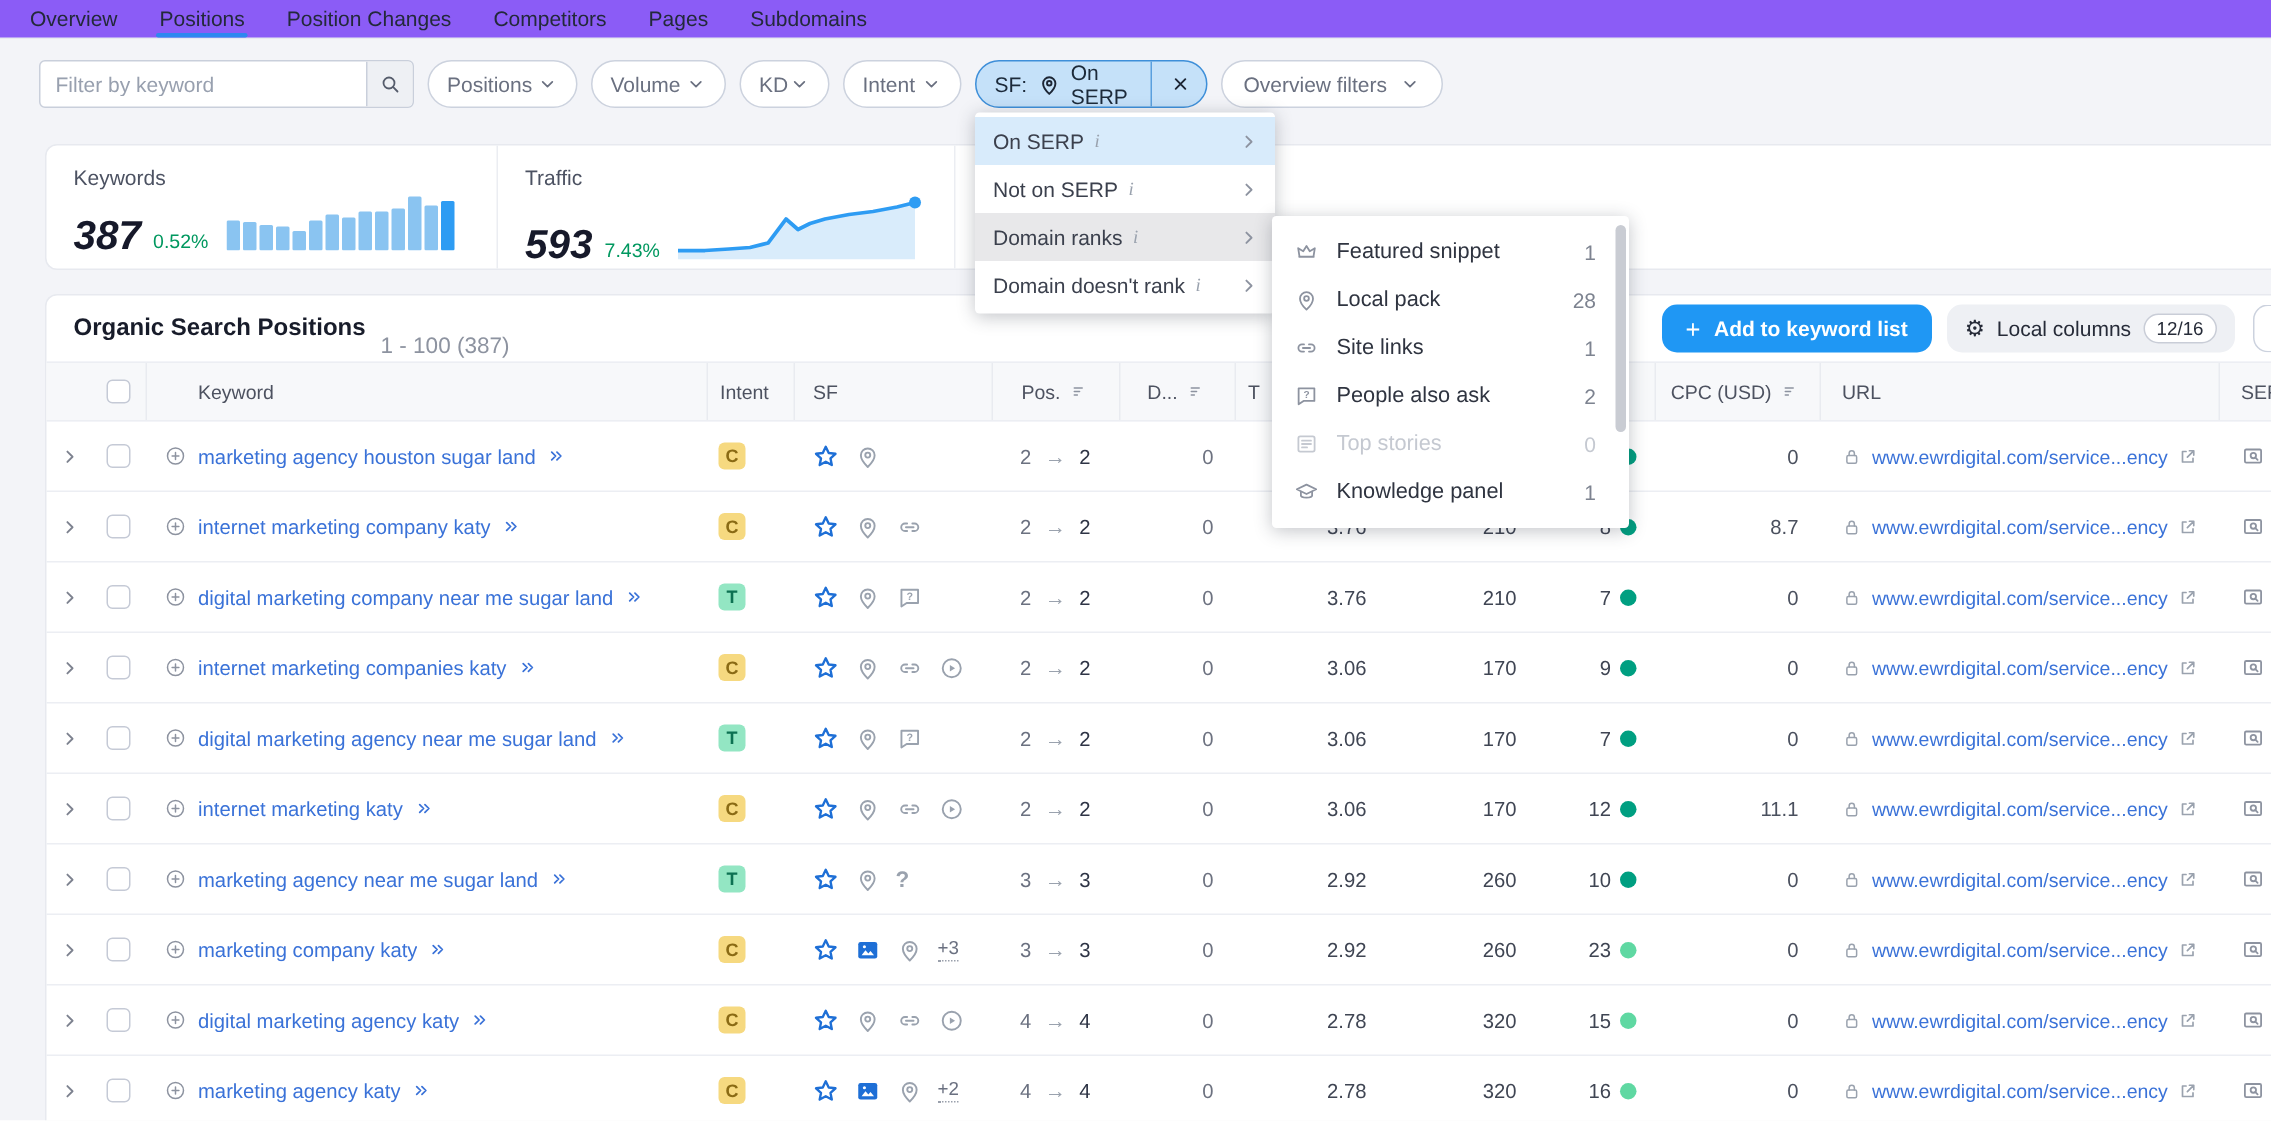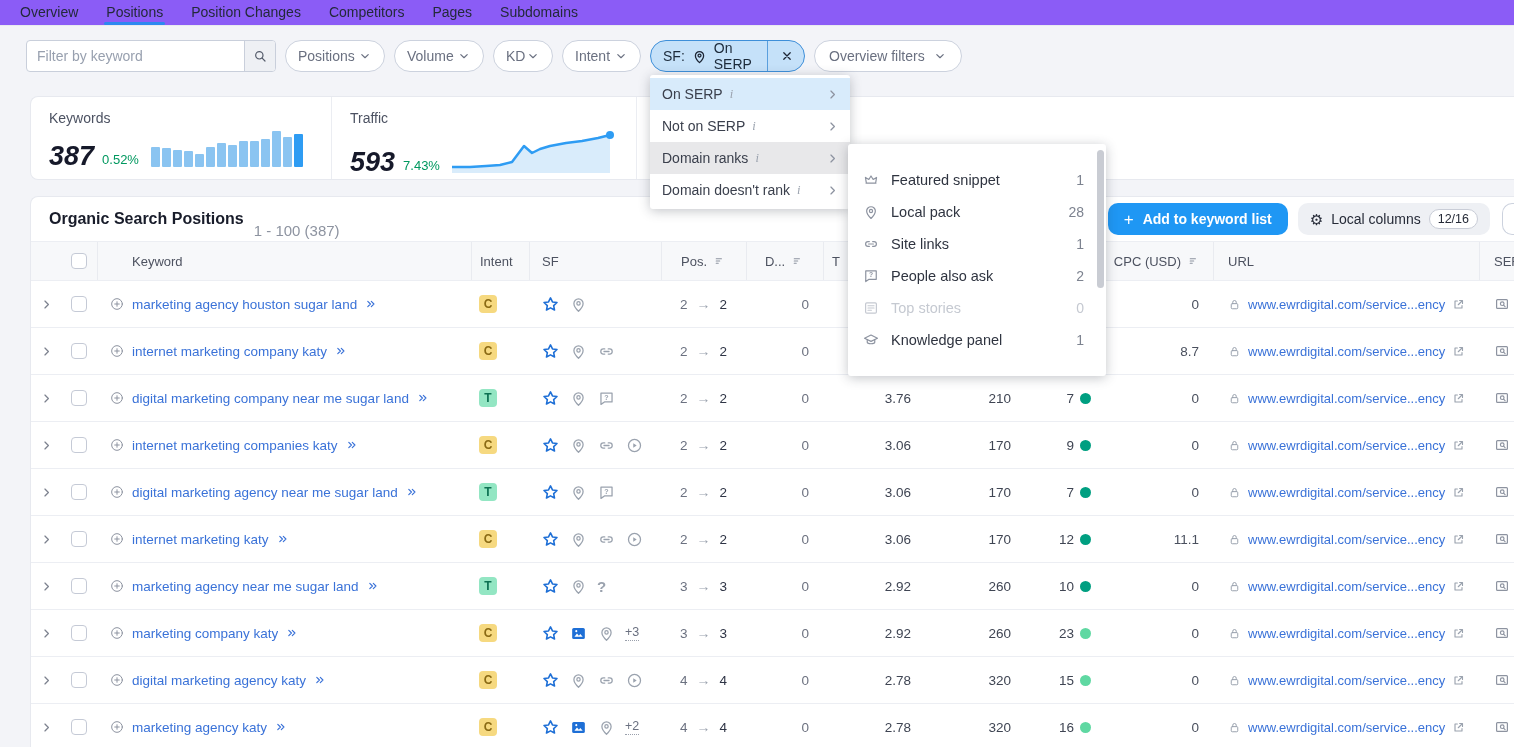--- a/index.html
+++ b/index.html
@@ -97,21 +97,21 @@
   .url-cell{display:flex;align-items:flex-end;gap:6px;padding-left:14px;font-size:13px;min-width:0;}
   .url-link{color:#3a72d8;text-decoration:none;white-space:nowrap;cursor:pointer;}
   .serp-cell{display:flex;align-items:center;padding-left:14px;}
 
   
   .menu{position:absolute;background:#fff;box-shadow:0 2px 12px rgba(40,45,60,.28);border-radius:3px;box-sizing:border-box;}
   .menu1{left:650px;top:75px;width:200px;padding:3px 0;z-index:50;}
   .m1-item{height:32px;display:flex;align-items:center;padding:0 10px 0 12px;font-size:14px;color:#3b404d;gap:7px;cursor:pointer;}
   .m1-info{color:#9aa2ae;font-size:12.5px;font-style:italic;font-family:"Liberation Serif",serif;line-height:1;}
   .m1-chev{margin-left:auto;display:flex;}
-  .menu2{left:848px;top:144px;width:258px;padding:20px 0;z-index:51;}
+  .menu2{left:848px;top:144px;width:238px;padding:8px 0;z-index:51;}
   .m2-item{height:32px;display:flex;align-items:center;gap:11px;padding:0 22px 0 14px;font-size:14.5px;color:#2f3440;cursor:pointer;}
   .m2-count{margin-left:auto;color:#7d8390;font-size:14px;}
   .m2-item.disabled,.m2-item.disabled .m2-count{color:#c5c9d1;}
   .scroll-thumb{position:absolute;right:2px;top:6px;width:7px;height:138px;background:#c9ccd3;border-radius:4px;cursor:pointer;}
   .gear{font-size:15px;line-height:1;}
 </style>
 </head>
 <body>
 
 <div class="app">

